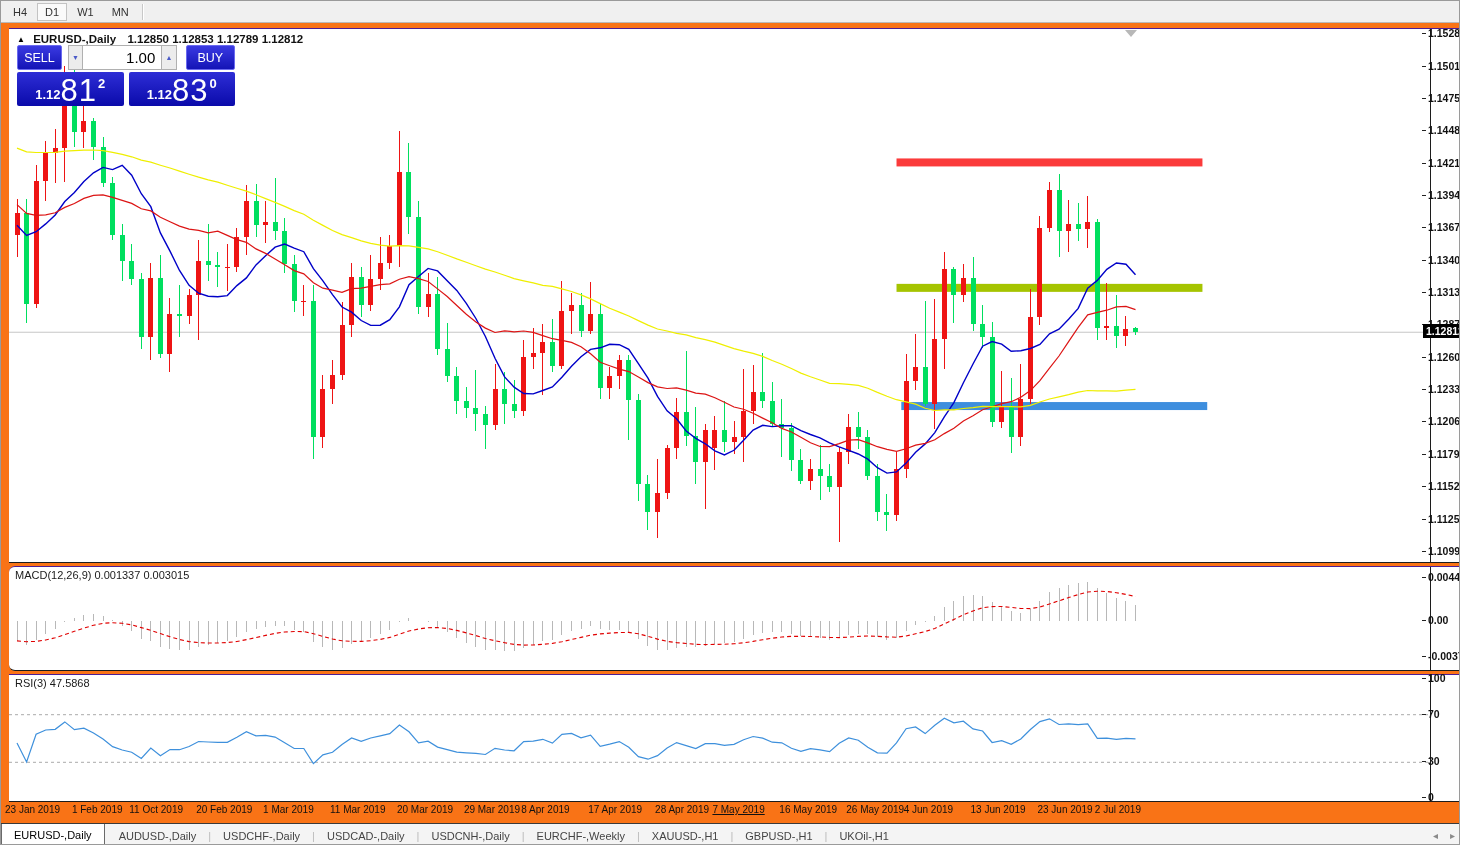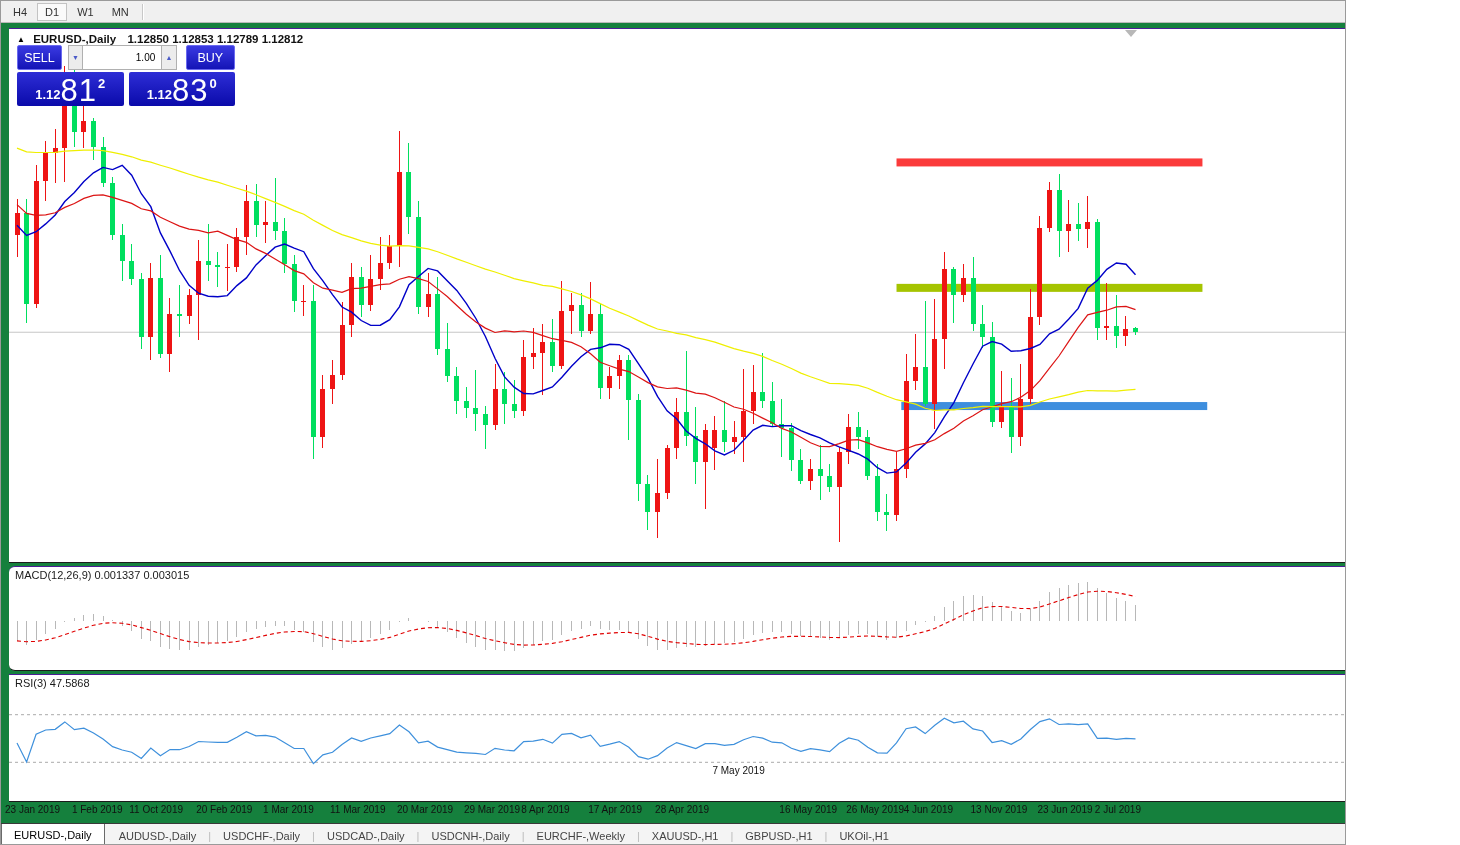--- a/index.html
+++ b/index.html
@@ -1,16 +1,16 @@
 <!DOCTYPE html>
 <html><head>
 <meta charset="utf-8">
 <style>
   html,body{margin:0;padding:0;background:#fff;}
-  .app{position:relative;width:1346px;height:845px;background:#15803d;
+  .app{position:relative;width:1460px;height:845px;background:#f97316;
        font-family:"Liberation Sans","DejaVu Sans",sans-serif;overflow:hidden;
        border:1px solid #9a9a9a;box-sizing:border-box;}
   
   .toolbar{position:absolute;left:0;top:0;width:1460px;height:21px;background:#f0f0f0;
            border-bottom:1px solid #b9b9b9;display:flex;align-items:center;font-size:11px;color:#333;}
   .tf-btn{padding:2px 7px;margin:0 1px;cursor:default;border:1px solid transparent;}
   .tf-btn.active{background:#fafafa;border:1px solid #c3c3c3;}
   .tb-sep{width:1px;height:16px;background:#c8c8c8;border-right:1px solid #fff;margin:0 4px;}
   
   .panel{position:absolute;left:8px;width:1460px;background:#fff;border-top:1px solid #4c1d95;
@@ -22,21 +22,21 @@
   .chart-header{position:absolute;left:8px;top:4px;font-size:11.5px;font-weight:bold;color:#111;z-index:6;}
   .collapse-tri{font-size:8px;margin-right:5px;vertical-align:1px;color:#000;cursor:pointer;}
   .trade-widget{position:absolute;left:8px;top:16px;width:218px;z-index:7;}
   .tw-row1{display:flex;height:25px;}
   .tw-btn{background:linear-gradient(#3a3ae2,#1414b6);color:#fff;border:1px solid #6a6af0;
           border-radius:2px;font-size:12.5px;display:flex;align-items:center;justify-content:center;cursor:pointer;}
   .tw-sell{width:48px;}
   .tw-buy{width:53px;margin-left:9px;}
   .tw-spin{width:15px;background:#ececec;border:1px solid #b0b0b0;color:#4a5ac8;font-size:7px;
            display:flex;align-items:center;justify-content:center;cursor:pointer;}
-  .tw-vol{width:66px;border:1px solid #b0b0b0;border-left:none;border-right:none;font-size:10px;
+  .tw-vol{width:66px;border:1px solid #b0b0b0;border-left:none;border-right:none;font-size:15px;
           text-align:right;padding:0 6px;color:#000;outline:none;}
   .tw-row2{display:flex;margin-top:2px;height:34px;}
   .tw-price{background:linear-gradient(#2e2ed6,#0a0aaa);color:#fff;border-radius:2px;flex:1;
             display:flex;align-items:flex-end;justify-content:center;padding-bottom:1px;cursor:pointer;}
   .tw-price + .tw-price{margin-left:5px;}
   .tw-small{font-size:13px;font-weight:bold;margin-bottom:3px;}
   .tw-big{font-size:31px;line-height:29px;font-weight:400;letter-spacing:1px;}
   .tw-sup{font-size:13px;font-weight:bold;margin-bottom:14px;margin-left:1px;}
   
   .axis-label{position:absolute;left:1427px;font-size:10.5px;font-weight:600;color:#111;white-space:nowrap;}
@@ -533,42 +533,42 @@
       <div class="axis-tick" style="top: 549.977px;"></div>
       <div class="cur-price-tag" style="top: 323.244px;">1.12812</div>
       <div class="axis-label" style="left: 1427px; top: 570px;">0.004465</div>
       <div class="axis-tick" style="top: 576px;"></div>
       <div class="axis-label" style="left: 1427px; top: 612.998px;">0.00</div>
       <div class="axis-tick" style="top: 618.998px;"></div>
       <div class="axis-label" style="left: 1427px; top: 648.773px;">-0.003715</div>
       <div class="axis-tick" style="top: 654.773px;"></div>
       <div class="axis-label" style="left: 1427px; top: 671px;">100</div>
       <div class="axis-tick" style="top: 677px;"></div>
-      <div class="axis-label" style="left: 1358px; top: 706.7px; margin-top: 21px;">70</div>
+      <div class="axis-label" style="left: 1427px; top: 706.7px;">70</div>
       <div class="axis-tick" style="top: 712.7px;"></div>
       <div class="axis-label" style="left: 1427px; top: 754.3px;">30</div>
       <div class="axis-tick" style="top: 760.3px;"></div>
       <div class="axis-label" style="left: 1427px; top: 790px;">0</div>
       <div class="axis-tick" style="top: 796px;"></div>
       <div class="time-label" style="left: 4px; top: 803px;">23 Jan 2019</div>
       <div class="time-label" style="left: 70.92px; top: 803px;">1 Feb 2019</div>
       <div class="time-label" style="left: 128.28px; top: 803px;">11 Oct 2019</div>
       <div class="time-label" style="left: 195.2px; top: 803px;">20 Feb 2019</div>
       <div class="time-label" style="left: 262.12px; top: 803px;">1 Mar 2019</div>
       <div class="time-label" style="left: 329.04px; top: 803px;">11 Mar 2019</div>
       <div class="time-label" style="left: 395.96px; top: 803px;">20 Mar 2019</div>
       <div class="time-label" style="left: 462.88px; top: 803px;">29 Mar 2019</div>
       <div class="time-label" style="left: 520.24px; top: 803px; text-align: right;">8 Apr 2019</div>
       <div class="time-label" style="left: 587.16px; top: 803px;">17 Apr 2019</div>
       <div class="time-label" style="left: 654.08px; top: 803px;">28 Apr 2019</div>
-      <div class="time-label" style="left: 711.44px; top: 764px;">7 May 2019</div>
+      <div class="time-label" style="left: 711.44px; top: 803px; text-decoration: underline;">7 May 2019</div>
       <div class="time-label" style="left: 778.36px; top: 803px;">16 May 2019</div>
       <div class="time-label" style="left: 845.28px; top: 803px;">26 May 2019</div>
       <div class="time-label" style="left: 902.64px; top: 803px;">4 Jun 2019</div>
-      <div class="time-label" style="left: 969.56px; top: 803px;">13 Nov 2019</div>
+      <div class="time-label" style="left: 969.56px; top: 803px;">13 Jun 2019</div>
       <div class="time-label" style="left: 1036.48px; top: 803px;">23 Jun 2019</div>
       <div class="time-label" style="left: 1093.84px; top: 803px;">2 Jul 2019</div>
     </div>
 
   <div class="tabbar">
     <div id="tabs" style="display:flex;align-items:stretch;">
         <div class="tab active">EURUSD-,Daily</div>
         <div class="tab">AUDUSD-,Daily</div>
         <span class="tab-sep">|</span>
         <div class="tab">USDCHF-,Daily</div>

